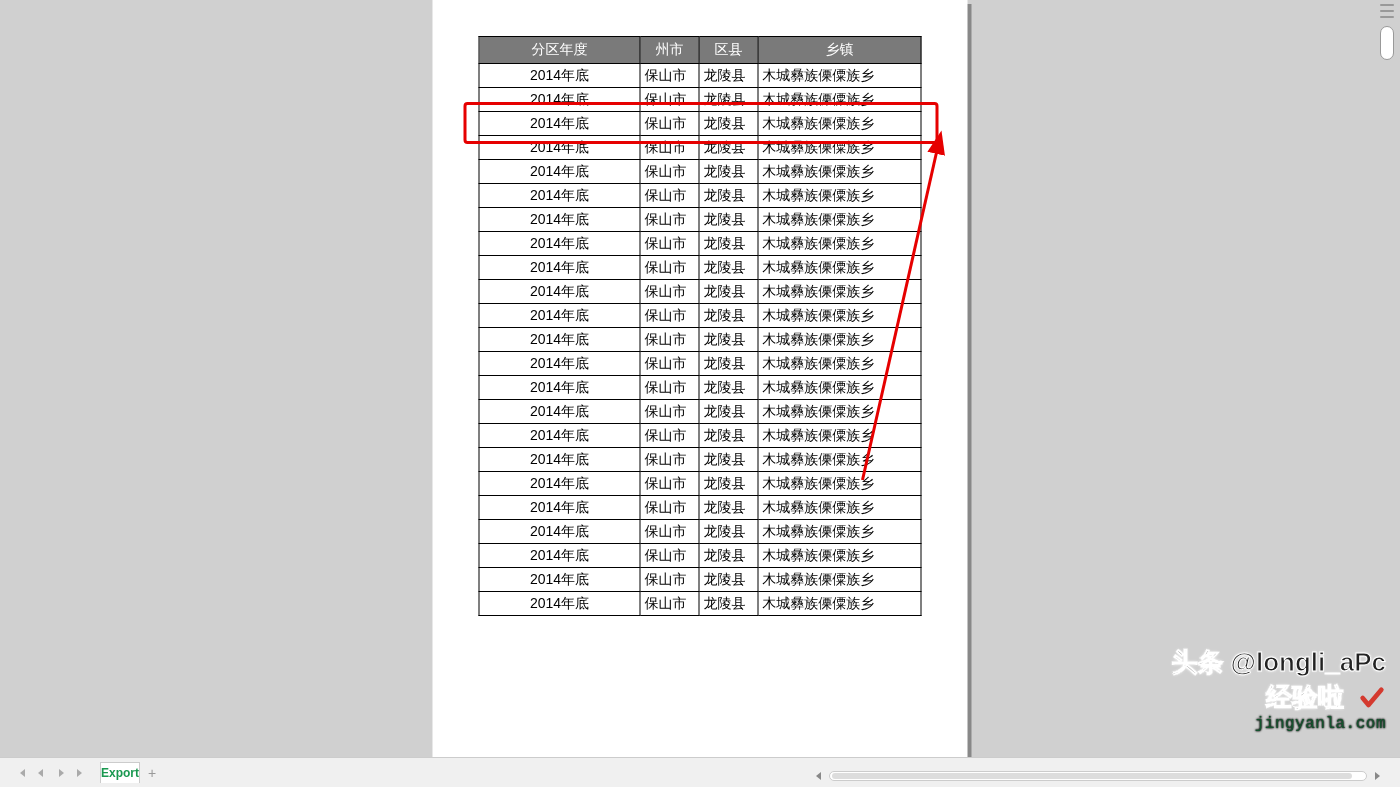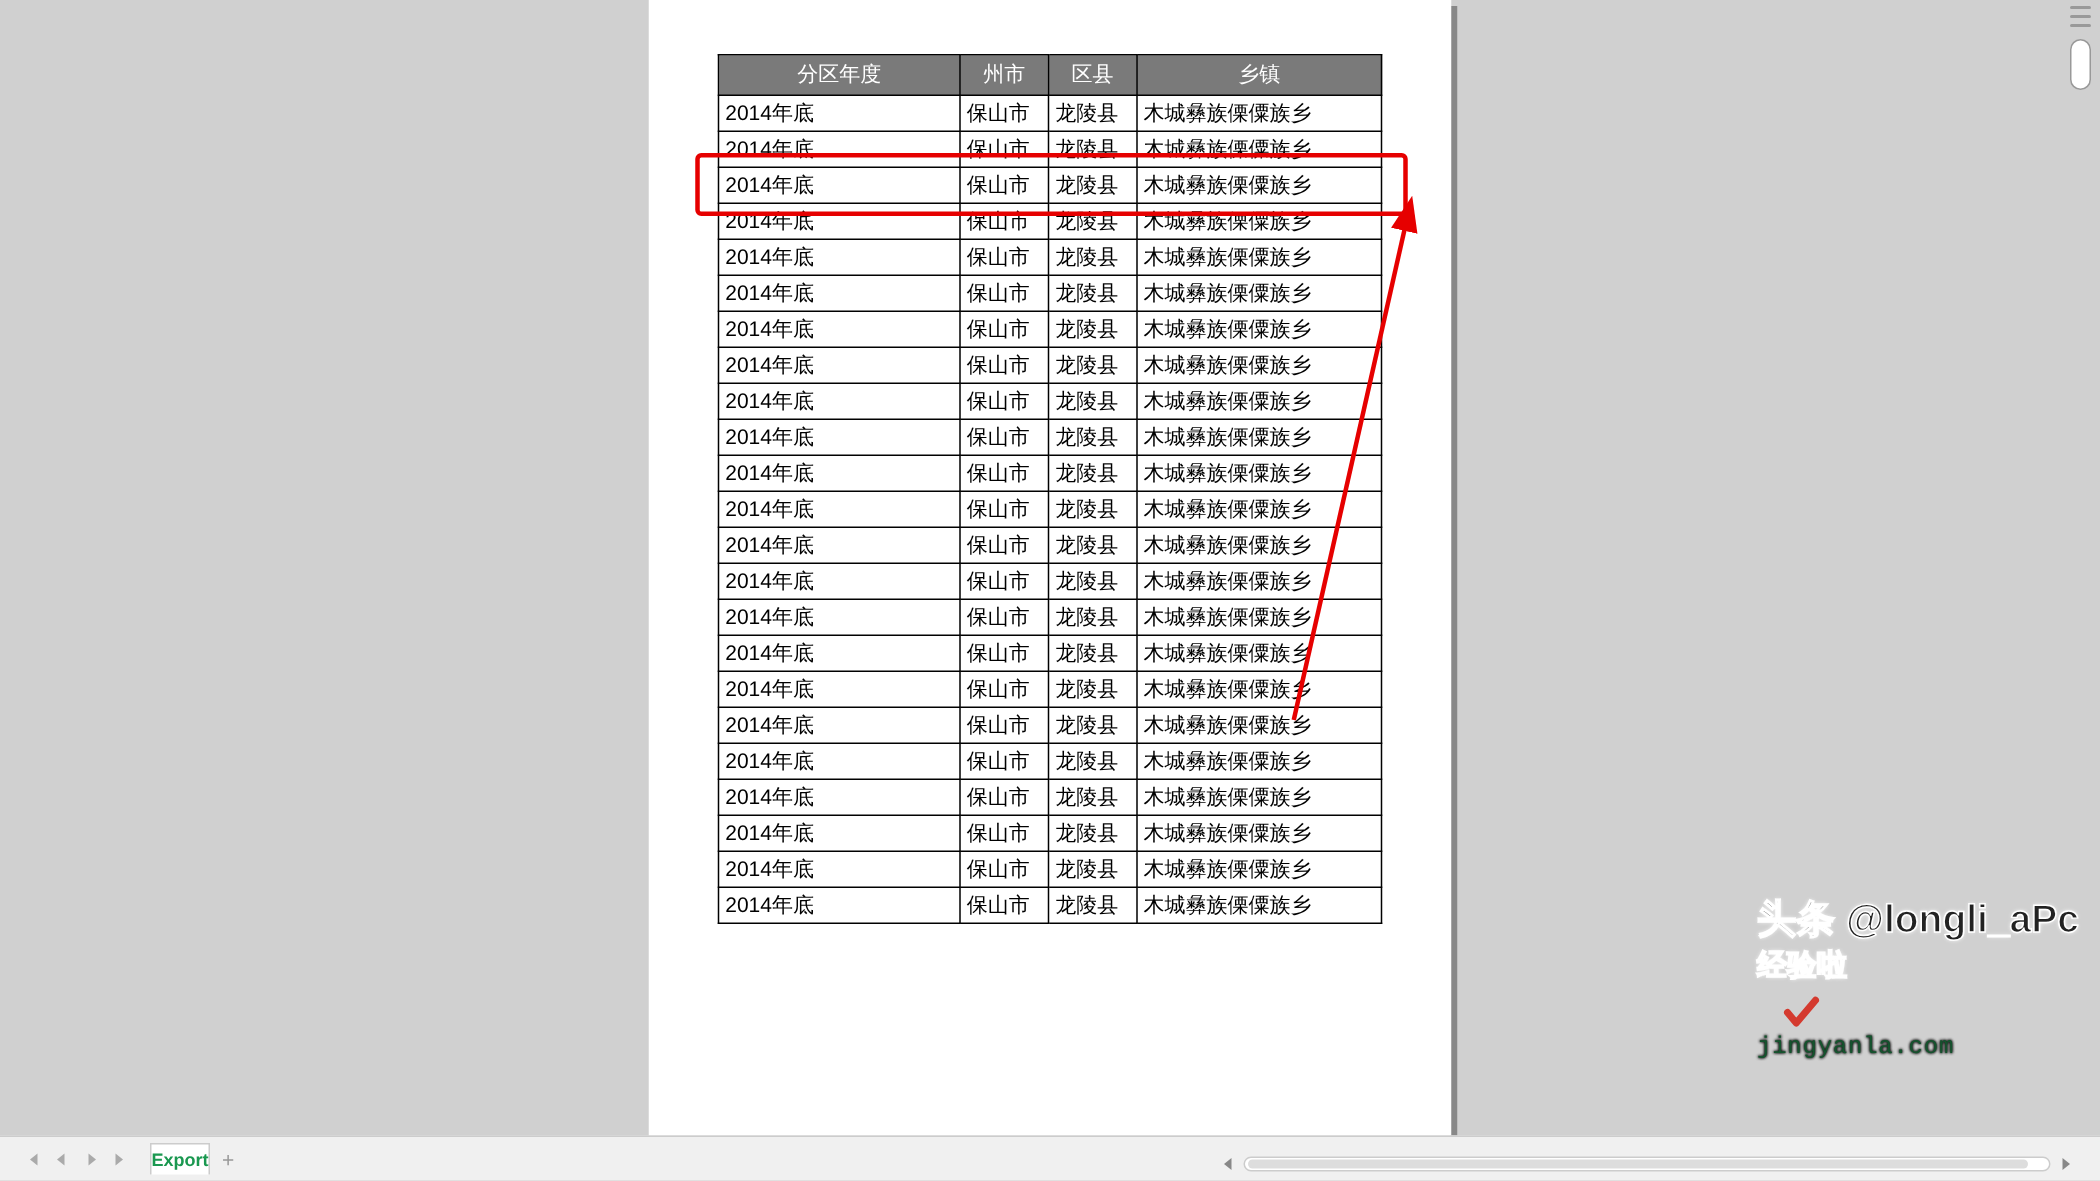--- a/index.html
+++ b/index.html
@@ -6,43 +6,43 @@
   html, body { width: 100%; height: 100%; font-family: "Microsoft YaHei", Arial, sans-serif; }
   body { background: #d0d0d0; display: flex; flex-direction: column; overflow: hidden; }
   .workspace { flex: 1; position: relative; overflow: hidden; }
   .page-container { position: absolute; left: 50%; top: 0; transform: translateX(-50%); width: 535px; height: 765px; background: #fff; box-shadow: 4px 4px 0 #888; }
   .page-inner { padding: 36px 46px 4px 46px; }
   .highlight-box { position: absolute; left: 31px; top: 102px; width: 475px; height: 42px; border: 3px solid #e60000; border-radius: 4px; pointer-events: none; z-index: 10; }
   .arrow-svg { position: absolute; left: 410px; top: 130px; width: 130px; height: 360px; pointer-events: none; z-index: 9; }
   .data-table { border-collapse: collapse; width: 100%; font-size: 14px; }
   .data-table th { background: #7a7a7a; color: #fff; font-weight: normal; padding: 4px 2px; border: 1px solid #000; text-align: center; height: 24px; }
   .data-table td { border: 1px solid #000; padding: 2px 4px; background: #fff; height: 24px; white-space: nowrap; }
-  .data-table td.c1 { width: 153px; }
+  .data-table td.c1 { text-align: center; width: 153px; }
   .data-table td.c2 { text-align: left; width: 56px; }
   .data-table td.c3 { text-align: left; width: 56px; }
   .data-table td.c4 { text-align: left; width: 155px; }
   .data-table th.h1 { width: 153px; }
   .data-table th.h2 { width: 56px; font-family: Liberation Mono, monospace; }
   .data-table th.h3 { width: 56px; }
   .data-table th.h4 { width: 155px; }
   .right-controls { position: absolute; right: 4px; top: 4px; width: 18px; display: flex; flex-direction: column; align-items: center; gap: 4px; }
   .ctrl-line { width: 14px; height: 2px; background: #999; border-radius: 1px; }
   .ctrl-pill { width: 14px; height: 34px; border: 1px solid #999; border-radius: 7px; background: #fff; margin-top: 4px; }
   .bottom-bar { height: 30px; background: #f0f0f0; border-top: 1px solid #ccc; display: flex; align-items: center; padding: 0 12px; font-size: 12px; color: #666; position: relative; }
   .nav-btns { display: flex; align-items: center; gap: 2px; margin-right: 10px; }
   .nav-btn { width: 18px; height: 18px; display: flex; align-items: center; justify-content: center; color: #999; cursor: pointer; font-size: 11px; }
   .sheet-tab { background: #fff; border: 1px solid #ccc; border-bottom: none; padding: 3px 0; color: #1a9850; font-weight: bold; font-size: 12px; cursor: pointer; }
   .add-sheet { margin-left: 8px; color: #999; font-size: 14px; cursor: pointer; }
   .h-scroll-area { position: absolute; left: 813px; bottom: 4px; width: 570px; height: 14px; display: flex; align-items: center; }
   .h-scroll-arrow { width: 12px; height: 12px; color: #888; font-size: 10px; display:flex; align-items:center; justify-content:center; cursor:pointer; }
   .h-scroll-track { flex: 1; height: 10px; background: #fff; border: 1px solid #ccc; border-radius: 5px; margin: 0 4px; position: relative; }
   .h-scroll-thumb { position: absolute; left: 2px; top: 1px; width: 520px; height: 6px; background: #ddd; border-radius: 3px; }
-  .watermark { position: absolute; right: 14px; bottom: 50px; pointer-events: none; z-index: 20; }
+  .watermark { position: absolute; right: 14px; bottom: 24px; text-align: right; pointer-events: none; z-index: 20; }
   .wm-line1 { font-size: 26px; font-weight: bold; color: #222; -webkit-text-stroke: 1px #fff; text-shadow: 0 0 3px #fff; }
-  .wm-line2 { font-size: 20px; font-weight: bold; color: #222; -webkit-text-stroke: 1px #fff; text-shadow: 0 0 3px #fff; display:inline-flex; align-items:center; gap:4px;flex-direction:column; }
+  .wm-line2 { font-size: 26px; font-weight: bold; color: #222; -webkit-text-stroke: 1px #fff; text-shadow: 0 0 3px #fff; display:inline-flex; align-items:center; gap:14px; }
   .wm-check { display:inline-block; width:28px; height:28px; }
   .wm-url { font-size: 16px; color: #14532d; text-shadow: 0 0 2px #000, 0 0 2px #000; letter-spacing: 0.5px; font-family: Liberation Mono, monospace; }
 </style>
 </head>
 <body>
 
 <div class="workspace">
   <div class="page-container">
     <div class="page-inner">
       <table class="data-table">

